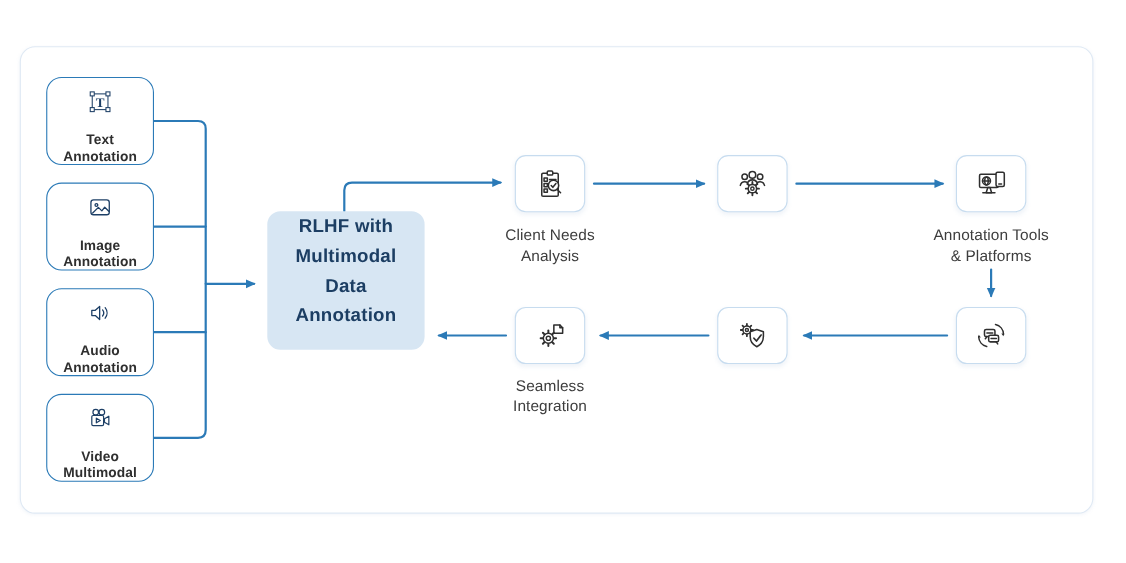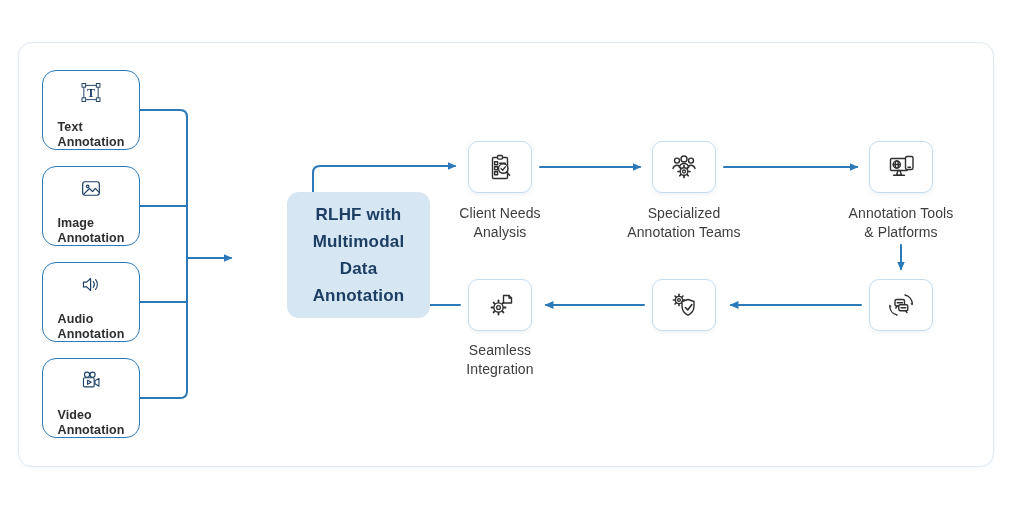--- a/index.html
+++ b/index.html
@@ -7,24 +7,24 @@
   .canvas{position:relative;width:1024px;height:512px;background:#ffffff;overflow:hidden;}
   .frame{position:absolute;left:18px;top:42px;width:974px;height:423px;
          border:1.5px solid #dfe9f4;border-radius:14px;background:#ffffff;
          box-shadow:0 1px 3px rgba(160,185,215,.12);}
   
   .mode-box{position:absolute;left:42px;width:98px;height:80px;background:#fff;
             border:1.6px solid #2b7ab7;border-radius:14px;
             display:flex;flex-direction:column;align-items:center;justify-content:flex-start;
             padding-top:8px;box-sizing:border-box;}
   .mode-box .lbl{margin-top:14px;font-size:12.5px;line-height:14.5px;color:#2f2f2f;
-                 white-space:pre-line;font-weight:600;letter-spacing:.1px;}
+                 text-align:center;white-space:pre-line;font-weight:600;letter-spacing:.1px;}
   
   .center-node{position:absolute;left:243px;top:192px;width:143px;height:126px;
-               background:#d7e6f3;border-radius:12px;display:flex;align-items:center;justify-content:center;margin-left:44px;}
+               background:#d7e6f3;border-radius:12px;display:flex;justify-content:center;}
   .center-node .lbl{font-size:17px;line-height:27px;font-weight:bold;color:#1c3e63;
                     text-align:center;white-space:pre-line;letter-spacing:.2px;}
   
   .step-box{position:absolute;width:64px;height:52px;background:#fff;border:1px solid #c7dcef;
             border-radius:10px;display:flex;align-items:center;justify-content:center;
             box-sizing:border-box;box-shadow:0 2px 4px rgba(120,160,200,.12);}
   .step-lbl{position:absolute;width:180px;font-size:14px;line-height:19px;color:#3d3d3d;
             text-align:center;white-space:pre-line;letter-spacing:.1px;}
   svg.icon{display:block;}
   .connectors{position:absolute;left:0;top:0;pointer-events:none;}
@@ -99,21 +99,21 @@
     <svg class="icon" width="34" height="34" viewBox="0 0 34 34">
       <g fill="none" stroke="#1d3f66" stroke-width="1.4" stroke-linecap="round" stroke-linejoin="round">
         <circle cx="12" cy="9.7" r="3.2"></circle>
         <circle cx="19" cy="9.7" r="3.2"></circle>
         <rect x="7.5" y="13.5" width="13.5" height="11.5" rx="1.5" fill="#fff"></rect>
         <path d="M12.7 16.6 L17.2 19.25 L12.7 21.9 Z"></path>
         <path d="M22 17.3 L27 14.3 V24.2 L22 21.2 Z"></path>
       </g>
     </svg>
     <div class="lbl">Video
-Annotation</div>
+Multimodal</div>
   </div>
 
   <div class="center-node">
     <div class="lbl">RLHF with
 Multimodal
 Data
 Annotation</div>
   </div>
 
   <div class="step-box" style="left:468px;top:141px">
@@ -151,22 +151,20 @@
         <path d="M14.17 24.33 L12.76 25.74"></path>
         <path d="M13 21.5 L11 21.5"></path>
         <path d="M14.17 18.67 L12.76 17.26"></path>
         <path d="M17 17.5 L17 15.5"></path>
         <path d="M19.83 18.67 L21.24 17.26"></path>
       </g>
       <circle cx="17" cy="21.5" r="3.8" fill="#fff" stroke="#2f2f2f" stroke-width="1.4"></circle>
       <circle cx="17" cy="21.5" r="1.5" fill="none" stroke="#2f2f2f" stroke-width="1.3"></circle>
     </svg>
   </div>
-  <div class="step-lbl" style="left:594px;top:204px">Specialized
-Annotation Teams</div>
 
   <div class="step-box" style="left:869px;top:141px">
     <svg class="icon" width="34" height="34" viewBox="0 0 34 34">
       <g fill="none" stroke="#2f2f2f" stroke-width="1.4" stroke-linecap="round" stroke-linejoin="round">
         <rect x="6.5" y="8.5" width="17" height="12" rx="1.2"></rect>
         <circle cx="12.8" cy="14.5" r="3.6"></circle>
         <ellipse cx="12.8" cy="14.5" rx="1.6" ry="3.6"></ellipse>
         <path d="M9.2 14.5 H16.4"></path>
         <path d="M12.5 25.3 L14 20.5 H16 L17.5 25.3 Z"></path>
         <path d="M9.5 25.3 H20.5"></path>

